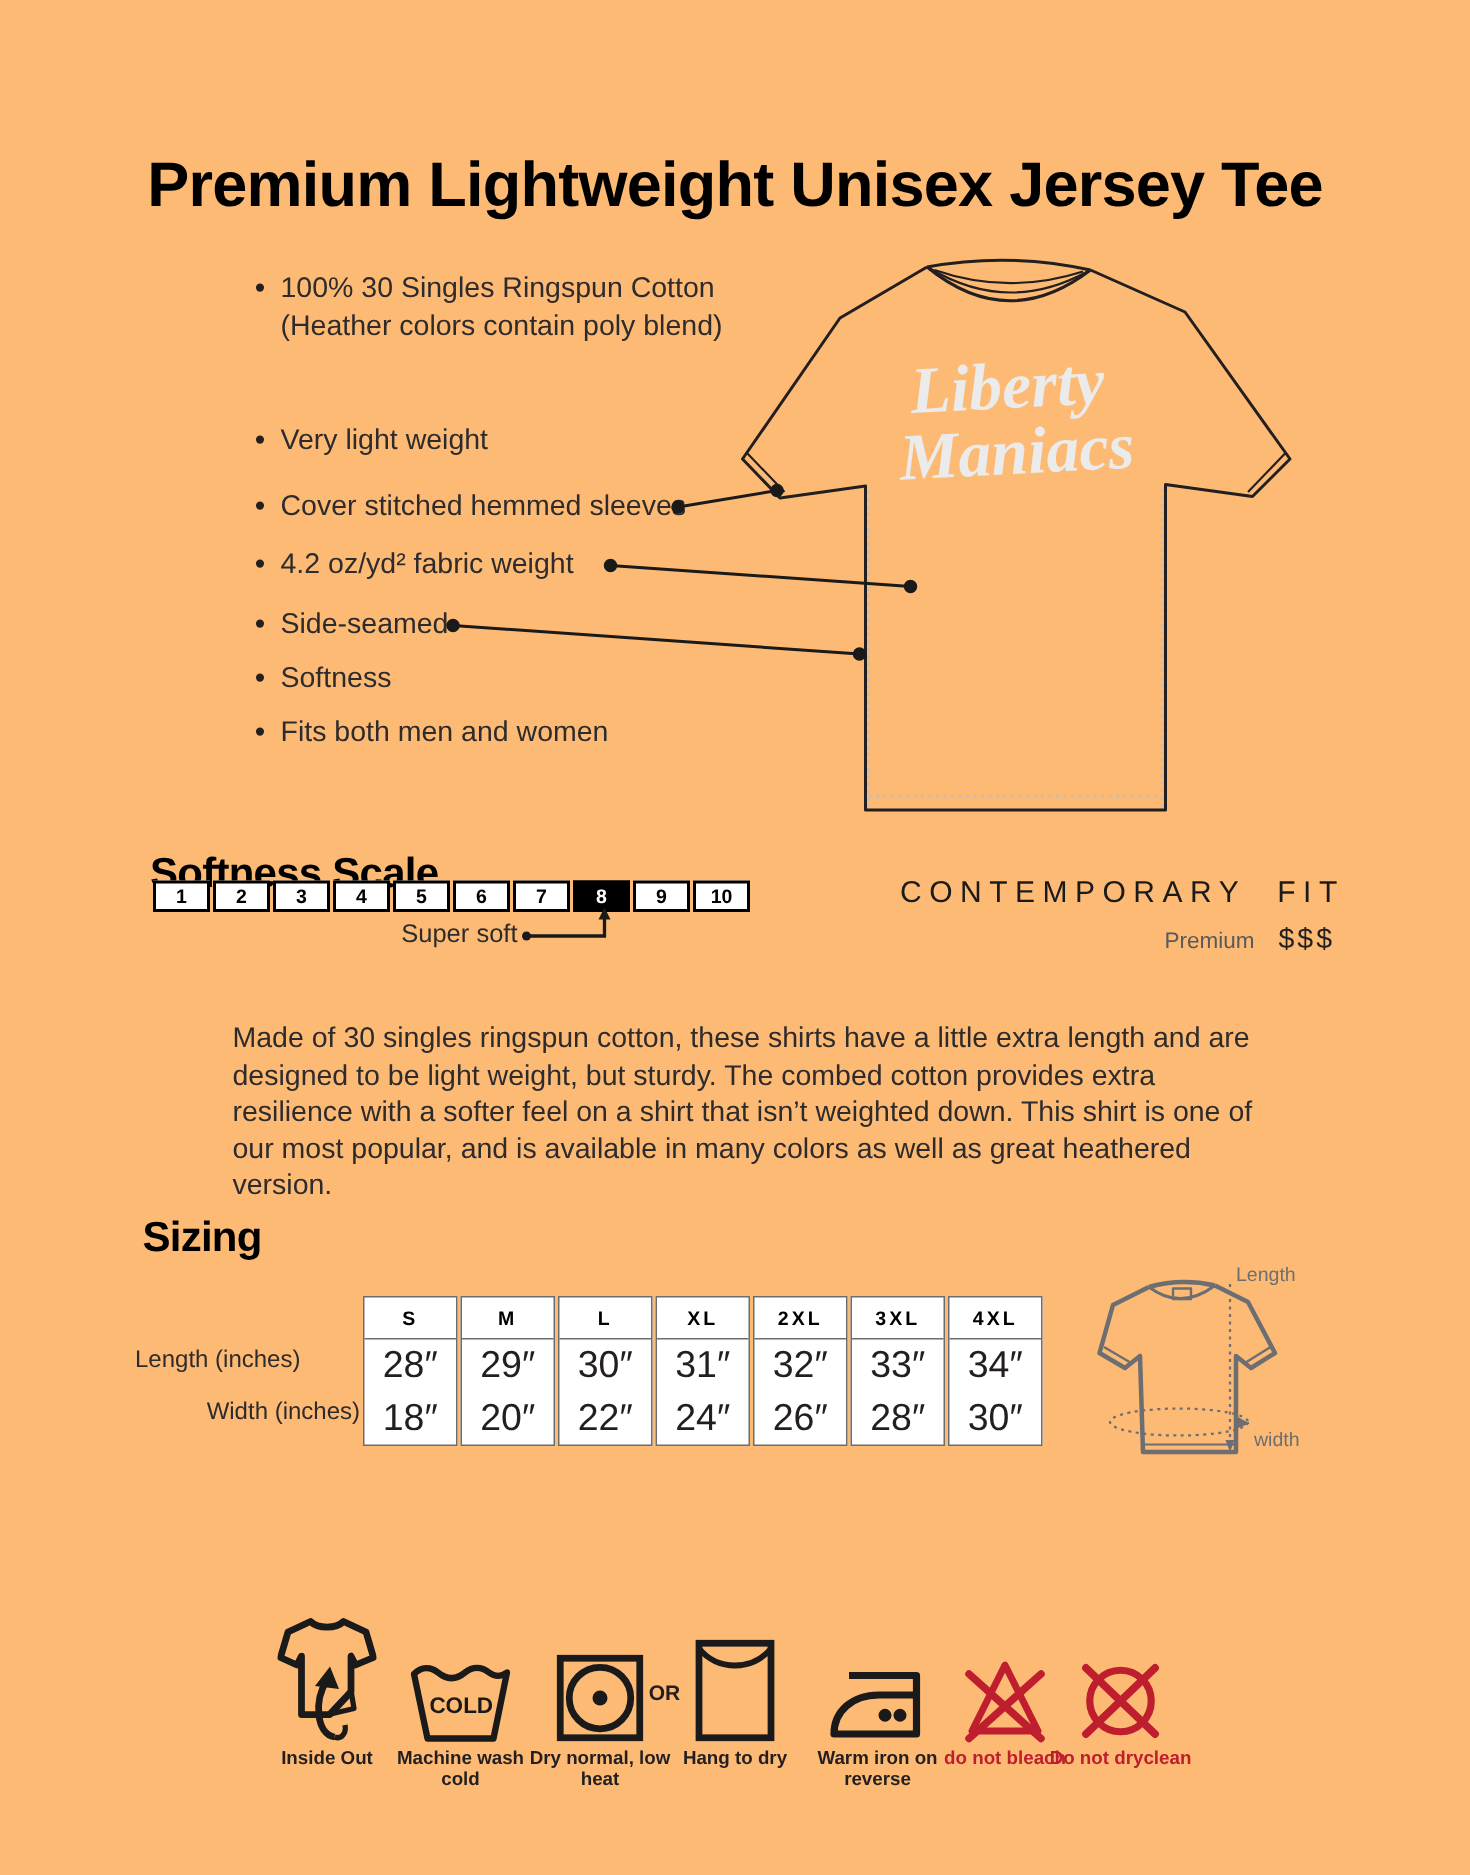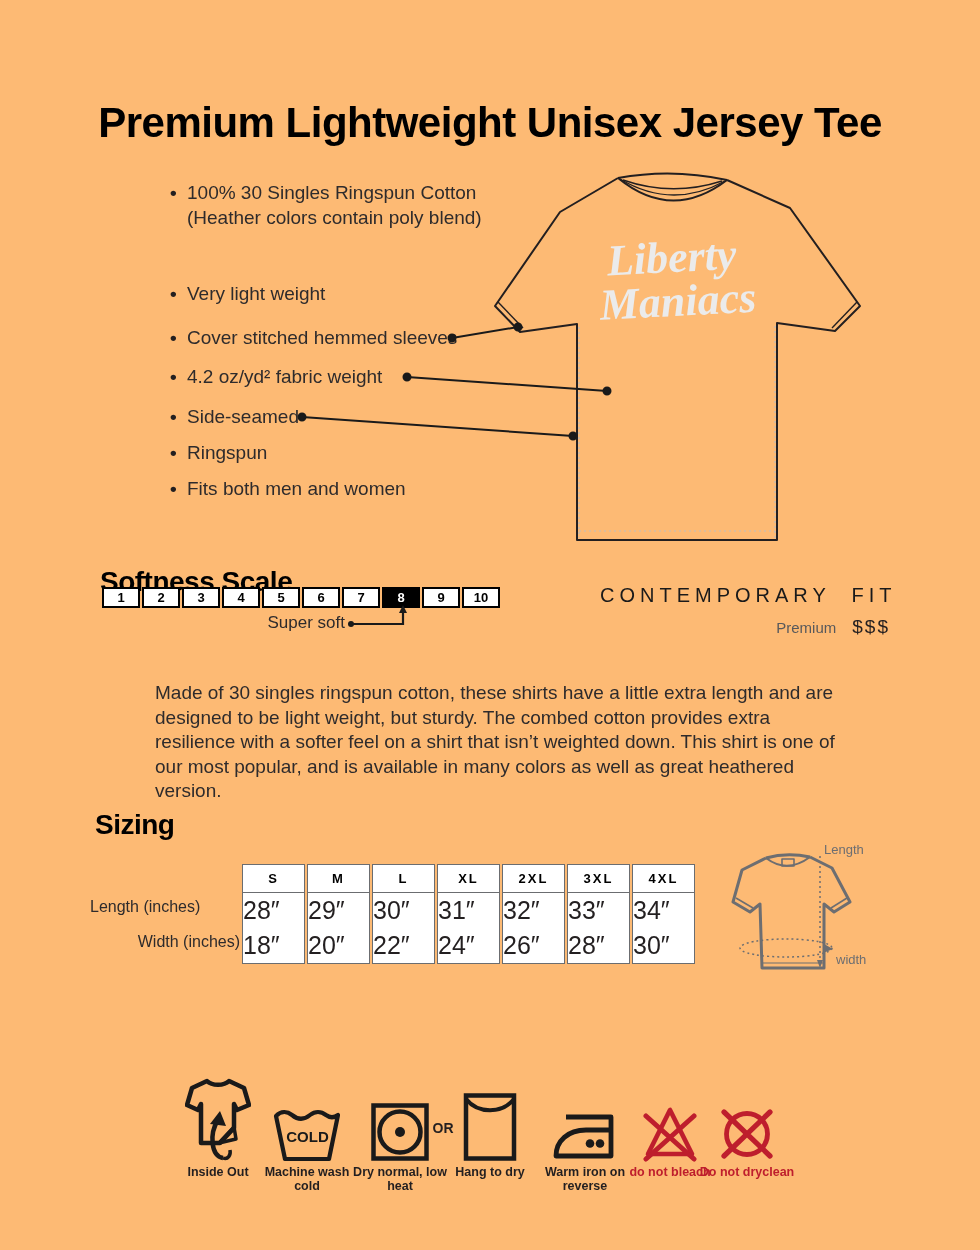--- a/index.html
+++ b/index.html
@@ -34,21 +34,21 @@
   
   .desc{left:155px;top:662px;width:690px;font-size:19px;line-height:24.5px;font-weight:300;color:#2e2b2c;}
   
   .sizing-h{left:95px;top:786px;}
   .rowlabel{left:90px;width:150px;font-size:16px;font-weight:300;color:#2e2b2c;}
   .rl1{top:898px;} .rl2{top:933px;text-align:right;}
   .size-table{left:242px;top:864px;display:flex;gap:2px;}
   .size-col{width:61px;border:1.5px solid #6b6d70;background:#fff;}
   .size-head{height:27px;border-bottom:1.5px solid #6b6d70;text-align:center;line-height:27px;
              font-size:13px;font-weight:700;letter-spacing:2px;color:#000;}
-  .size-val{height:35px;line-height:35px;font-size:25px;font-weight:300;color:#231f20;}
+  .size-val{height:35px;text-align:center;line-height:35px;font-size:25px;font-weight:300;color:#231f20;}
   .size-diagram{left:728px;top:840px;pointer-events:none;}
   .dg-text{font-size:13px;font-weight:300;fill:#6d6e71;font-family:"Liberation Sans",sans-serif;}
   
   .care-text{left:0;top:1016px;width:980px;text-align:center;font-size:15.5px;font-weight:300;color:#2e2b2c;}
   .care-item{top:1076px;height:86px;display:flex;flex-direction:column;justify-content:flex-end;
              align-items:center;}
   .care-label{position:absolute;top:90px;left:-10px;right:-10px;text-align:center;
               font-size:12.5px;line-height:13.5px;font-weight:700;color:#231f20;}
   .care-label.red{color:#be1e2d;}
   .ci-insideout{left:178px;width:80px;}
@@ -66,21 +66,21 @@
 
 <div class="page">
 
   <h1 class="abs title">Premium Lightweight Unisex Jersey Tee</h1>
 
   <div class="abs feat f1"><span>100% 30 Singles Ringspun Cotton (Heather colors contain poly blend)</span></div>
   <div class="abs feat f3"><span>Very light weight</span></div>
   <div class="abs feat f4"><span>Cover stitched hemmed sleeves</span></div>
   <div class="abs feat f5"><span>4.2 oz/yd² fabric weight</span></div>
   <div class="abs feat f6"><span>Side-seamed</span></div>
-  <div class="abs feat f7"><span>Ringspun</span></div>
+  <div class="abs feat f7"><span>Softness</span></div>
   <div class="abs feat f8"><span>Fits both men and women</span></div>
 
   <svg class="abs shirt-art" width="660" height="400" viewBox="0 0 660 400">
 
     <g transform="rotate(-3 393 125)">
       <text class="wm" x="393" y="112" font-size="44" text-anchor="middle">Liberty</text>
       <text class="wm" x="397" y="156" font-size="44" text-anchor="middle">Maniacs</text>
     </g>
 
     <g stroke="#bdbdbd" stroke-width="1.2" stroke-dasharray="2,3">

